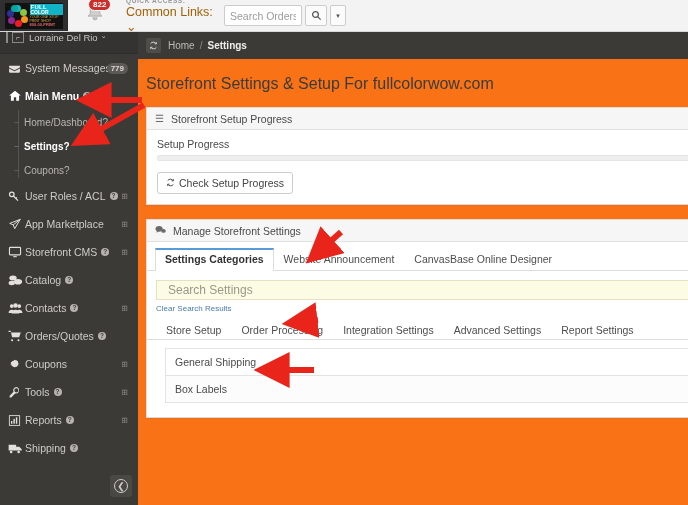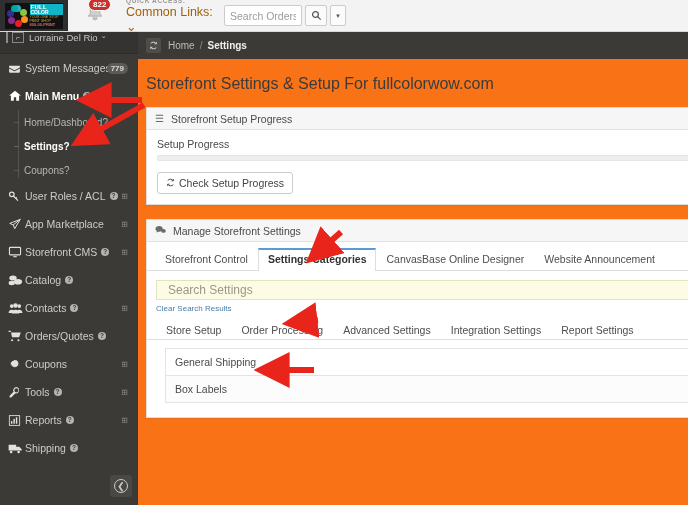--- a/index.html
+++ b/index.html
@@ -503,36 +503,35 @@
         <span class="ph-ico">
           <svg width="11" height="10" viewBox="0 0 24 20" fill="#6a6a6a">
               <path d="M9 1C4.6 1 1 3.9 1 7.5c0 2 1.1 3.8 2.9 5-.2 1-.8 2-1.6 2.7 1.5-.2 2.9-.8 4-1.6.9.2 1.8.4 2.7.4 4.4 0 8-2.9 8-6.5S13.4 1 9 1z"></path>
               <ellipse cx="18.5" cy="12" rx="5" ry="4"></ellipse>
             </svg>
         </span>
         <span>Manage Storefront Settings</span>
       </div>
 
       <div class="tabs">
-        <div class="tab">Storefront Control</div>
         <div class="tab active">Settings Categories</div>
+        <div class="tab">Website Announcement</div>
         <div class="tab">CanvasBase Online Designer</div>
-        <div class="tab">Website Announcement</div>
       </div>
 
       <div class="search-settings">
         <span>Search Settings</span>
       </div>
       <a class="clear-link">Clear Search Results</a>
 
       <div class="tabs-inner">
         <div class="tab">Store Setup</div>
         <div class="tab">Order Processing</div>
+        <div class="tab">Integration Settings</div>
         <div class="tab">Advanced Settings</div>
-        <div class="tab">Integration Settings</div>
         <div class="tab">Report Settings</div>
       </div>
 
       <div class="list-wrap">
         <div class="list-item">General Shipping</div>
         <div class="list-item">Box Labels</div>
       </div>
 
       <div style="height:14px"></div>
     </div>

